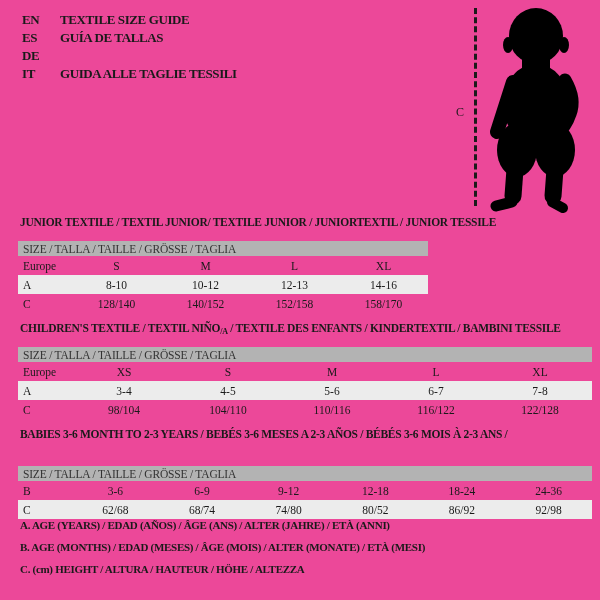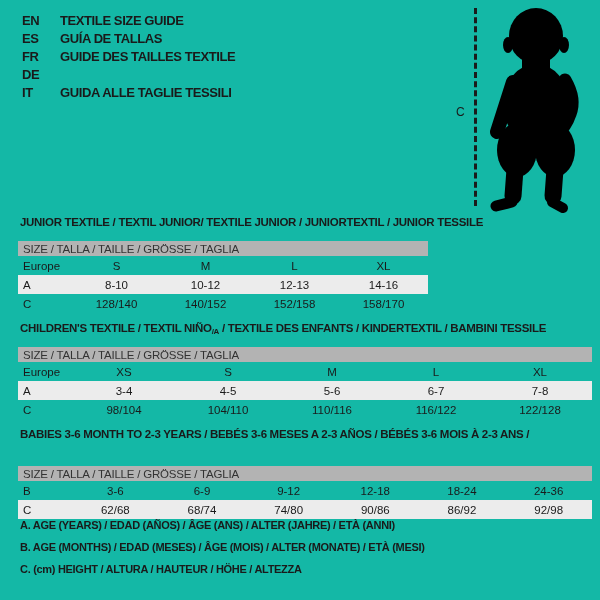--- a/index.html
+++ b/index.html
@@ -1,17 +1,17 @@
 <!DOCTYPE html>
 <html><head>
 <meta charset="utf-8">
 <style>
   html,body{margin:0;padding:0;background:#fff;}
-  .page{position:relative;width:600px;height:600px;background:#14b8a6;overflow:hidden;
-        font-family:Liberation Sans, sans-serif;color:#1a1a1a;}
+  .page{position:relative;width:600px;height:600px;background:#ec4899;overflow:hidden;
+        font-family:Liberation Serif, serif;color:#1a1a1a;}
 
   
   .lang-block{position:absolute;left:22px;top:11px;}
   .lang-row{display:flex;height:18px;align-items:center;}
   .lang-code,.lang-text{font-weight:bold;font-size:13px;letter-spacing:-0.4px;white-space:nowrap;}
   .lang-code{width:38px;}
 
   
   .measure-line{position:absolute;left:474px;top:8px;height:198px;width:0;border-left:3px dashed #1b1b1b;}
   .measure-label{position:absolute;left:456px;top:105px;font-size:12px;}
@@ -46,24 +46,20 @@
 <div class="page">
 
   <div class="lang-block">
     <div class="lang-row">
       <span class="lang-code">EN</span>
       <span class="lang-text">TEXTILE SIZE GUIDE</span>
     </div>
     <div class="lang-row">
       <span class="lang-code">ES</span>
       <span class="lang-text">GUÍA DE TALLAS</span>
-    </div>
-    <div class="lang-row">
-      <span class="lang-code">FR</span>
-      <span class="lang-text">GUIDE DES TAILLES TEXTILE</span>
     </div>
     <div class="lang-row">
       <span class="lang-code">DE</span>
     </div>
     <div class="lang-row">
       <span class="lang-code">IT</span>
       <span class="lang-text">GUIDA ALLE TAGLIE TESSILI</span>
     </div>
   </div>
 
@@ -197,21 +193,21 @@
         <td>9-12</td>
         <td>12-18</td>
         <td>18-24</td>
         <td>24-36</td>
       </tr>
       <tr class="shaded">
         <td class="lbl">C</td>
         <td>62/68</td>
         <td>68/74</td>
         <td>74/80</td>
-        <td>90/86</td>
+        <td>80/52</td>
         <td>86/92</td>
         <td>92/98</td>
       </tr>
     </tbody>
   </table>
 
   <div class="notes">
     <div class="note">A. AGE (YEARS) / EDAD (AÑOS) / ÂGE (ANS) / ALTER (JAHRE) / ETÀ (ANNI)</div>
     <div class="note">B. AGE (MONTHS) / EDAD (MESES) / ÂGE (MOIS) / ALTER (MONATE) / ETÀ (MESI)</div>
     <div class="note">C. (cm) HEIGHT / ALTURA / HAUTEUR / HÖHE / ALTEZZA</div>

